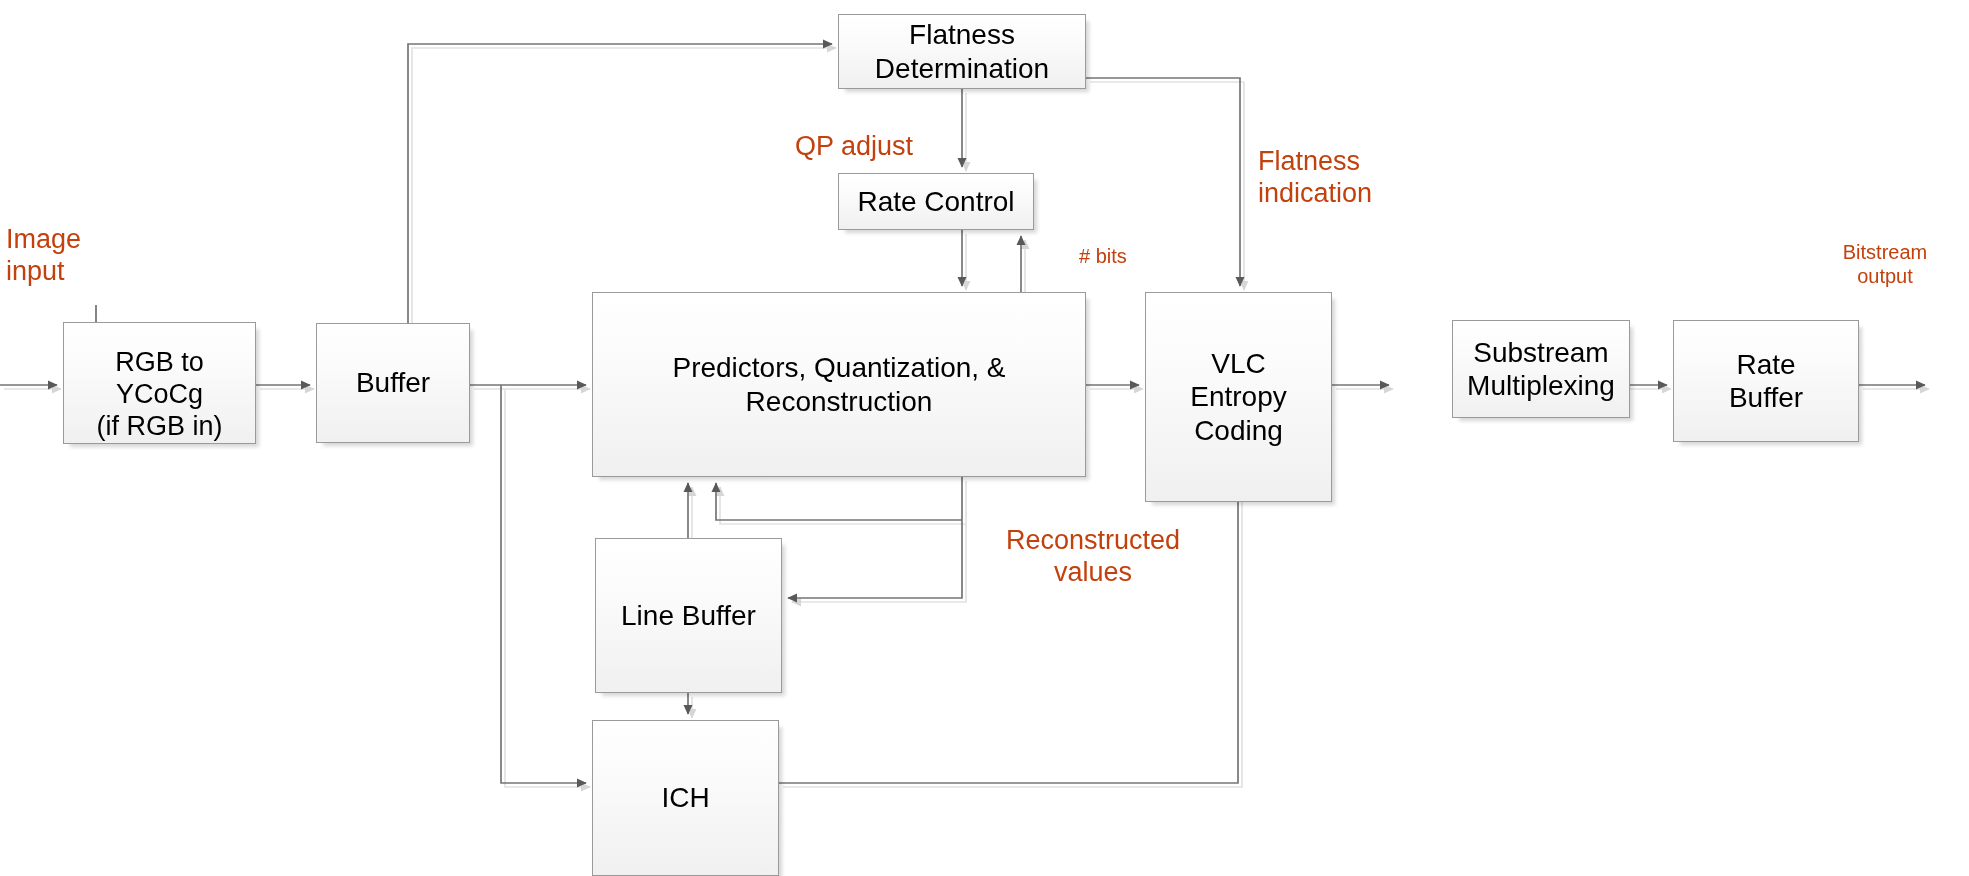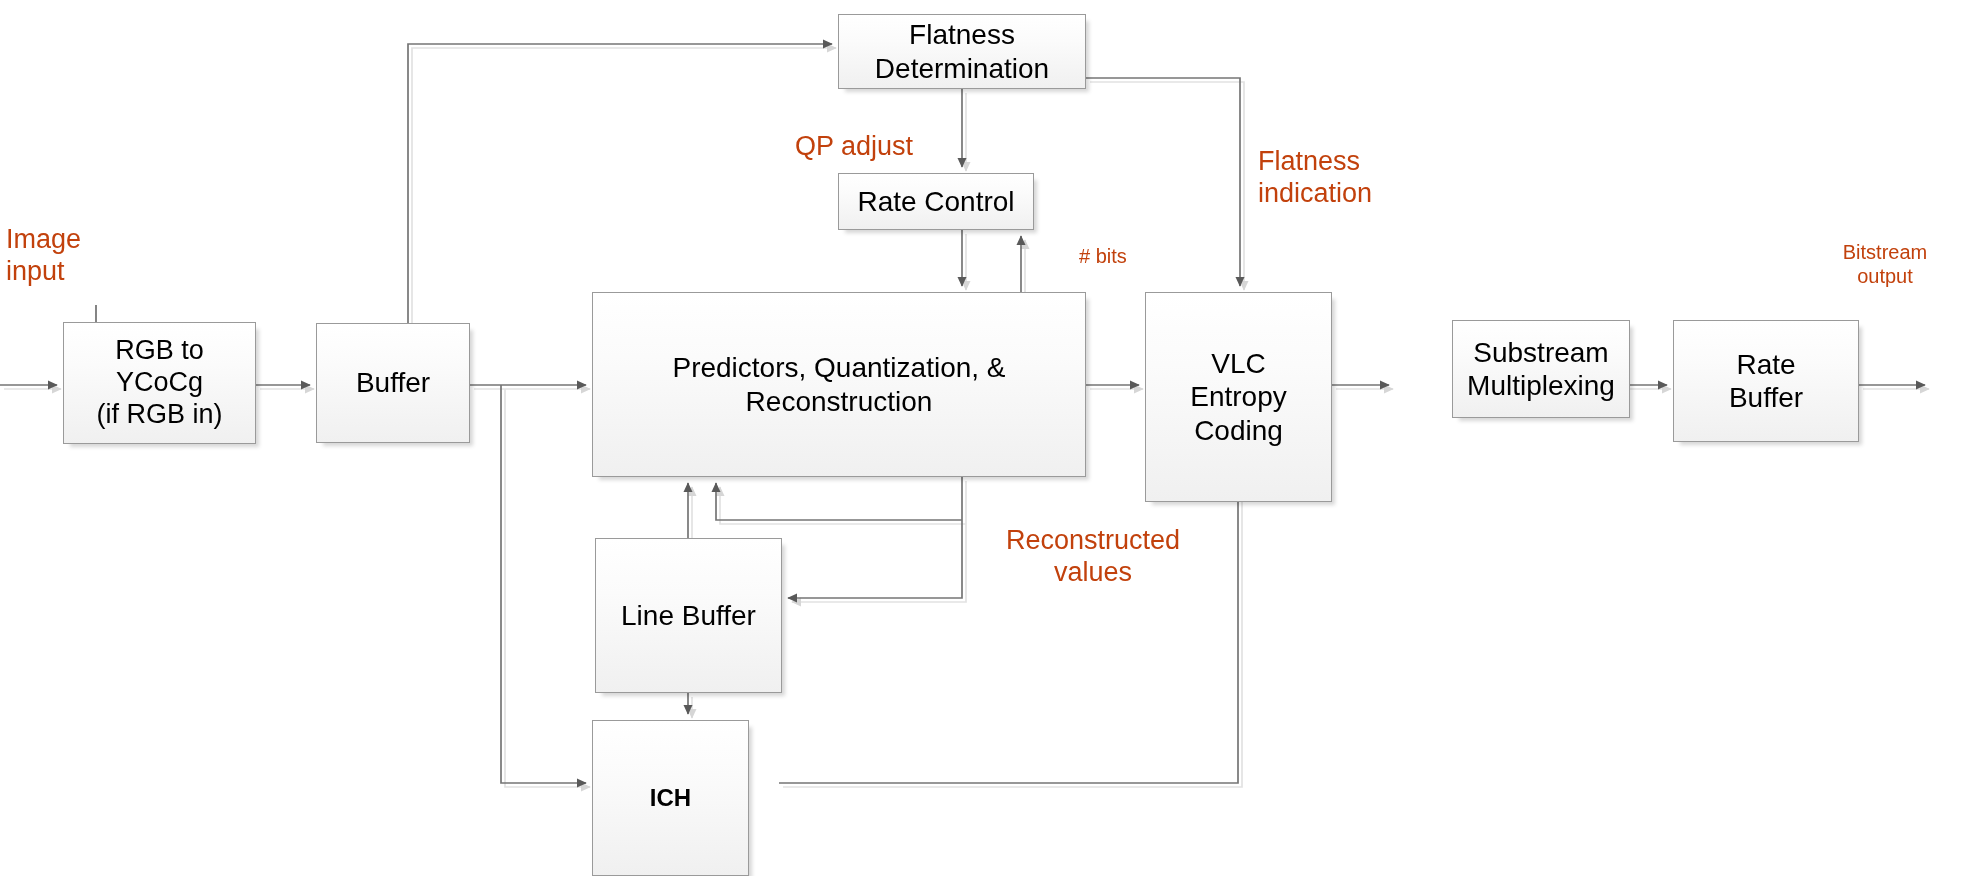--- a/index.html
+++ b/index.html
@@ -123,21 +123,21 @@
       <path d="M779,783 L1238,783 L1238,484" marker-end="url(#ah)"></path>
 
       <path d="M1332,385 L1389,385" marker-end="url(#ah)"></path>
 
       <path d="M1573,385 L1667,385" marker-end="url(#ah)"></path>
 
       <path d="M1859,385 L1925,385" marker-end="url(#ah)"></path>
     </g>
   </svg>
 
-  <div class="box" style="left:63px;  top:322px; width:193px; height:122px; font-size:27px;">
+  <div class="box" style="left:63px;  top:322px; width:193px; height:122px; font-size:27px;align-items:flex-end;">
     <span class="lbl">RGB to
 YCoCg
 (if RGB in)</span>
   </div>
 
   <div class="box" style="left:316px; top:323px; width:154px; height:120px; font-size:28px;">
     <span class="lbl">Buffer</span>
   </div>
 
   <div class="box" style="left:838px; top:14px; width:248px; height:75px; font-size:28px;">
@@ -167,21 +167,21 @@
 
   <div class="box" style="left:1673px; top:320px; width:186px; height:122px; font-size:28px;">
     <span class="lbl">Rate
 Buffer</span>
   </div>
 
   <div class="box" style="left:595px; top:538px; width:187px; height:155px; font-size:28px;">
     <span class="lbl">Line Buffer</span>
   </div>
 
-  <div class="box" style="left:592px; top:720px; width:157px; height:156px; font-size:24px;font-weight:bold;">
+  <div class="box" style="left:592px; top:720px; width:187px; height:156px; font-size:28px;">
     <span class="lbl">ICH</span>
   </div>
 
   <div class="freetext left" style="left:6px; top:223px; width:150px; font-size:27px;">Image
 input</div>
 
   <div class="freetext left" style="left:795px; top:130px; width:160px; font-size:27px;">QP adjust</div>
 
   <div class="freetext left" style="left:1258px; top:145px; width:195px; font-size:27px;">Flatness
 indication</div>

